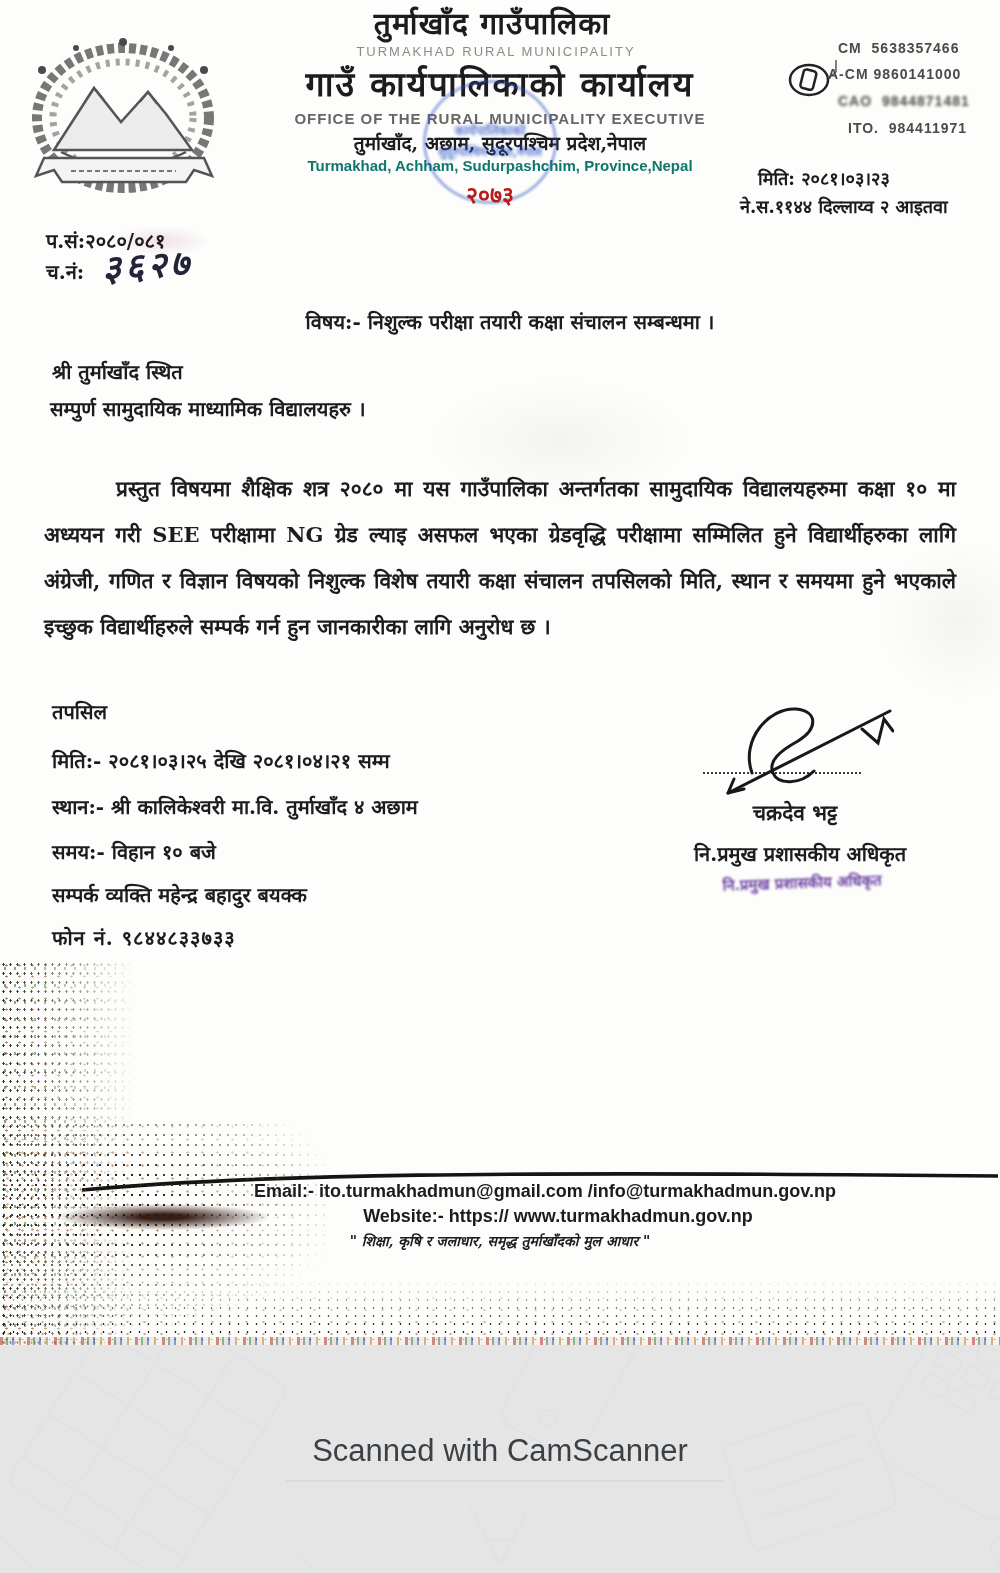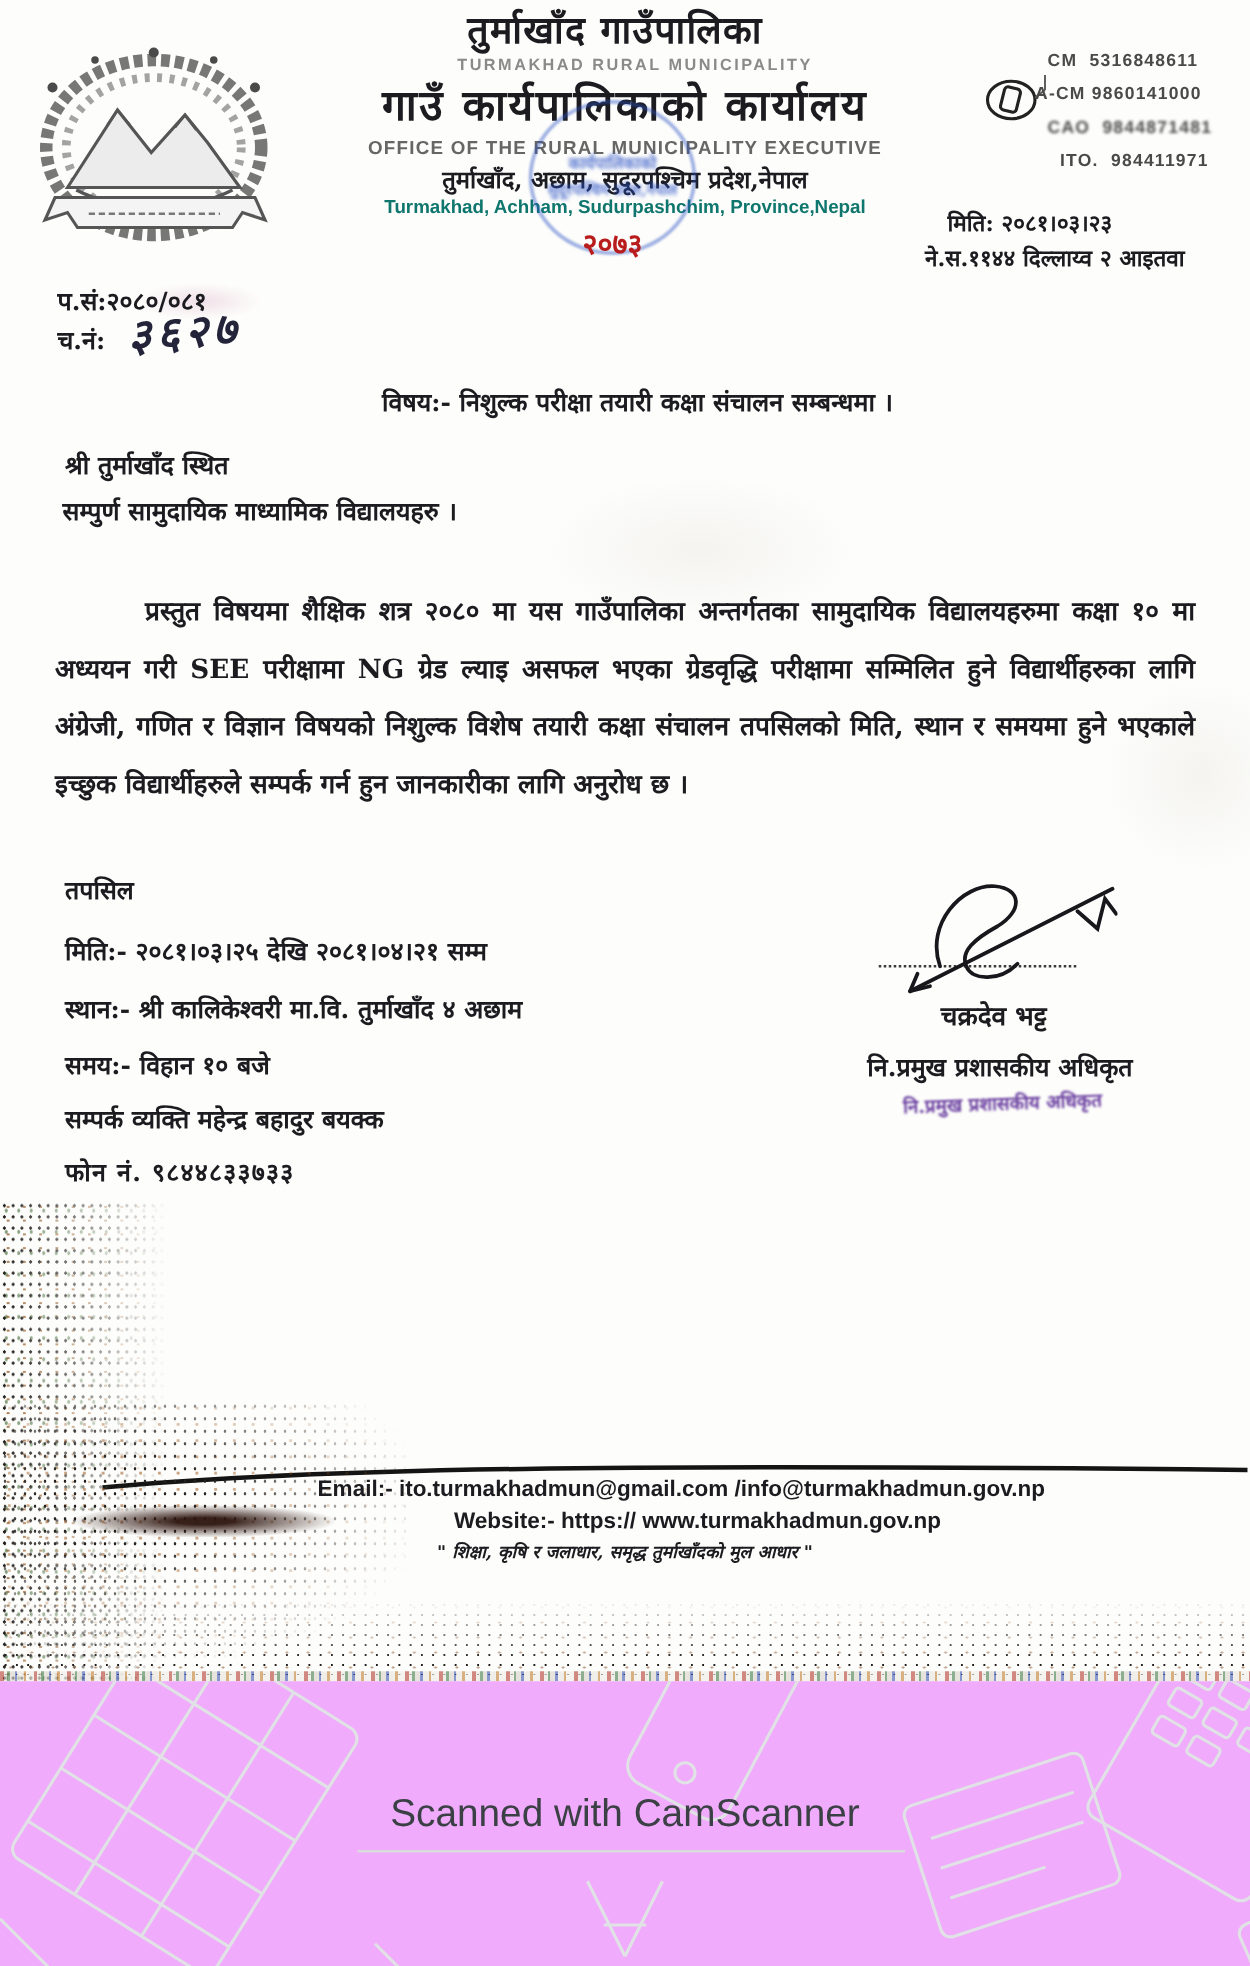--- a/index.html
+++ b/index.html
@@ -4,21 +4,21 @@
 <style>
   html,body{margin:0;padding:0;background:#fff;}
   .page{position:relative;width:1000px;height:1573px;overflow:hidden;
         background:#fdfdfb;font-family:"DejaVu Serif",serif;color:#1b1b20;}
   .abs{position:absolute;}
   .np{font-family:"DejaVu Serif",serif;}
   .en{font-family:"Liberation Sans",sans-serif;}
 
   
   #hdr-np1{top:2px;left:0;width:984px;text-align:center;font-size:30px;font-weight:bold;letter-spacing:1px;}
-  #hdr-en1{top:44px;left:16px;width:984px;text-align:center;font-size:13px;font-weight:bold;color:#8a8a8a;
+  #hdr-en1{top:44px;left:4px;width:984px;text-align:center;font-size:13px;font-weight:normal;color:#8a8a8a;
            letter-spacing:2px;filter:blur(0.6px);}
   #hdr-np2{top:60px;left:0;width:1000px;text-align:center;font-size:34px;font-weight:bold;letter-spacing:2px;}
   #hdr-en2{top:110px;left:0;width:1000px;text-align:center;font-size:15px;font-weight:bold;color:#666;
            letter-spacing:1px;filter:blur(0.3px);}
   #hdr-np3{top:130px;left:0;width:1000px;text-align:center;font-size:19px;font-weight:bold;}
   #hdr-en3{top:157px;left:0;width:1000px;text-align:center;font-size:15px;font-weight:bold;color:#0f766e;}
 
   
   #emblem{top:30px;left:16px;width:215px;height:190px;}
 
@@ -105,21 +105,21 @@
     background-size:9px 8px,17px 12px;
     -webkit-mask-image:linear-gradient(to bottom,transparent,black 80%);
     mask-image:linear-gradient(to bottom,transparent,black 80%);}
   #smudge-dark{top:1204px;left:58px;width:210px;height:26px;
     background:radial-gradient(ellipse at center,rgba(45,20,14,0.95) 15%,rgba(45,20,14,0) 72%);}
   #color-strip{top:1337px;left:0;width:1000px;height:8px;opacity:0.6;
     background:repeating-linear-gradient(90deg,#b23a2e 0 3px,#e8e4dc 3px 6px,#3f7a46 6px 8px,
       #d8d2c8 8px 12px,#3a55b0 12px 14px,#e8e4dc 14px 19px,#c07c2e 19px 21px,#efece6 21px 27px);}
 
   
-  #scanband{top:1345px;left:0;width:1000px;height:228px;background:#f0abfc;}
+  #scanband{top:1345px;left:0;width:1000px;height:228px;background:#e5e5e5;}
   #scan-doodles{position:absolute;top:0;left:0;}
   #scan-label{position:absolute;top:88px;left:0;width:1000px;text-align:center;
               font-size:31px;color:#3b4045;font-family:"Liberation Sans",sans-serif;}
   #scan-underline{position:absolute;top:135px;left:286px;width:438px;height:2px;background:#d9dbde;}
 
   .vignette{background:radial-gradient(ellipse at center,rgba(190,185,172,0.14),rgba(190,185,172,0) 70%);}
   #vig1{top:380px;left:430px;width:260px;height:120px;}
   #vig2{top:540px;left:880px;width:160px;height:160px;}
 </style>
 </head>
@@ -156,21 +156,21 @@
     <div class="stampline np" id="stampline1">कार्यपालिकाको</div>
     <div class="stampline np" id="stampline2">सुदूरपश्चिम प्रदेश,नेपाल</div>
   </div>
   <div class="abs np" id="stamp-year">२०७३</div>
 
   <svg class="abs" id="phone-icon" viewBox="0 0 52 44">
     <ellipse cx="21" cy="22" rx="19" ry="15" fill="none" stroke="#222" stroke-width="2.5"></ellipse>
     <rect x="14" y="12" width="13" height="19" rx="3" fill="none" stroke="#222" stroke-width="2.5" transform="rotate(14 20 21)"></rect>
     <path d="M40,20 L48,14 M48,14 L48,2" stroke="#555" stroke-width="1.5" fill="none"></path>
   </svg>
-  <div class="abs contact" id="contact0"><span>CM</span>&nbsp; <span>5316848611</span></div>
+  <div class="abs contact" id="contact0"><span>CM</span>&nbsp; <span>5638357466</span></div>
   <div class="abs contact" id="contact1"><span>A-CM</span>&nbsp;<span>9860141000</span></div>
   <div class="abs contact" id="contact2"><span>CAO</span>&nbsp; <span>9844871481</span></div>
   <div class="abs contact" id="contact3"><span>ITO.</span>&nbsp; <span>984411971</span></div>
   <div class="abs np" id="hdr-date">मिति: २०८१।०३।२३</div>
   <div class="abs np" id="hdr-date2">ने.स.११४४ दिल्लाय्व २ आइतवा</div>
 
   <div class="abs" id="ps-smudge"></div>
   <div class="abs np" id="ref-ps">प.सं:२०८०/०८१</div>
   <div class="abs np" id="ref-cn-label">च.नं:</div>
   <div class="abs np" id="ref-cn-num">३६२७</div>

